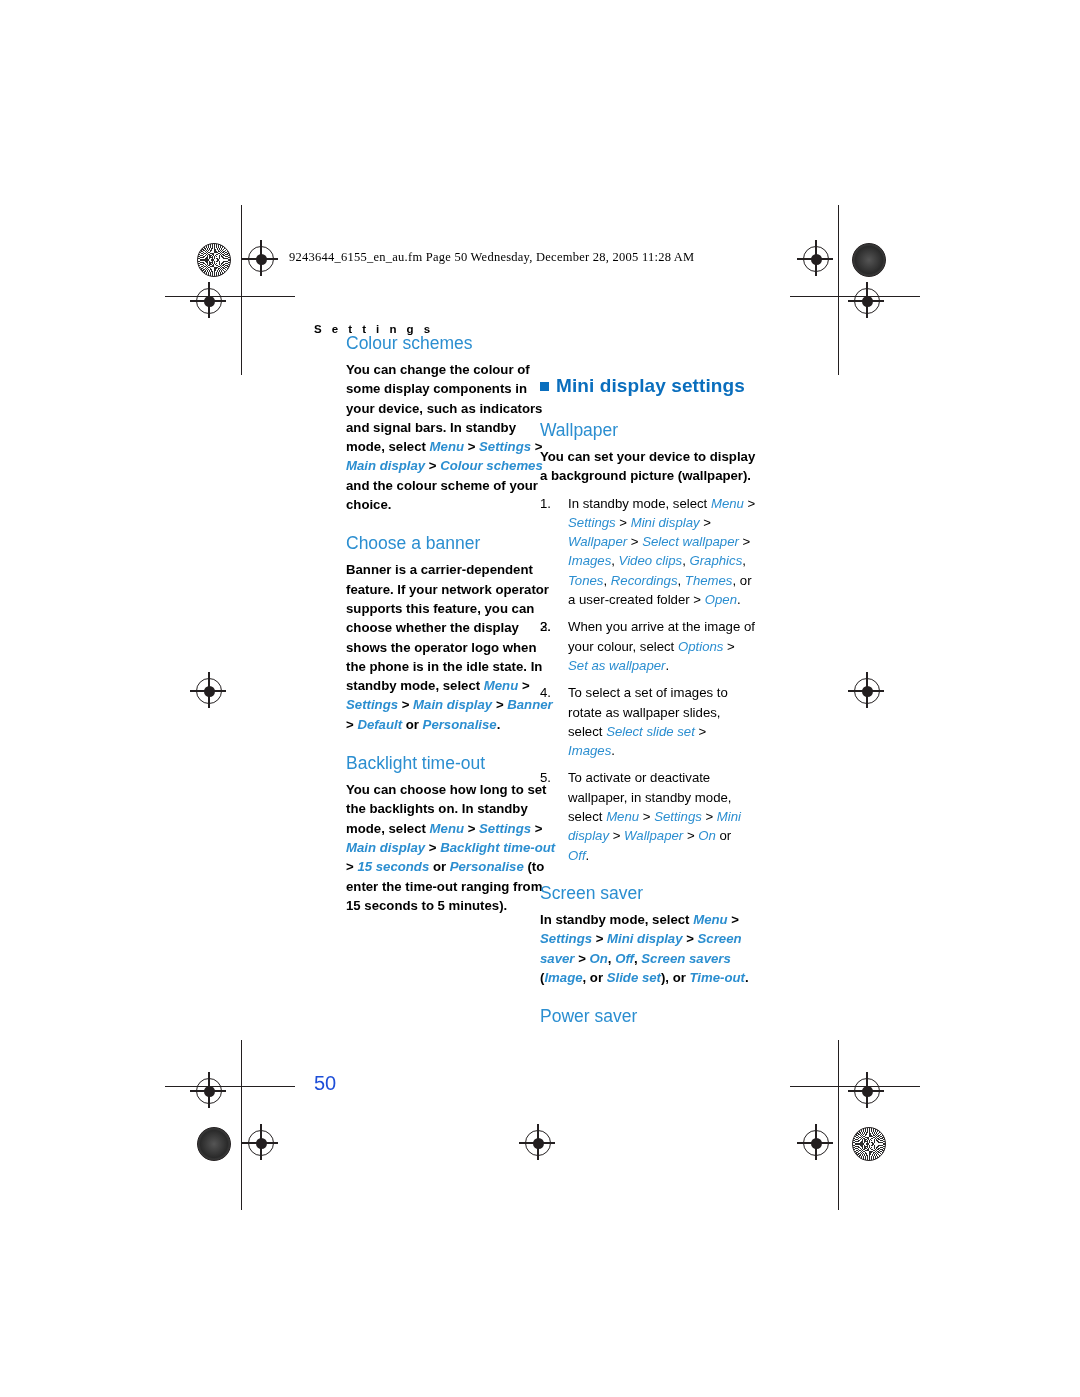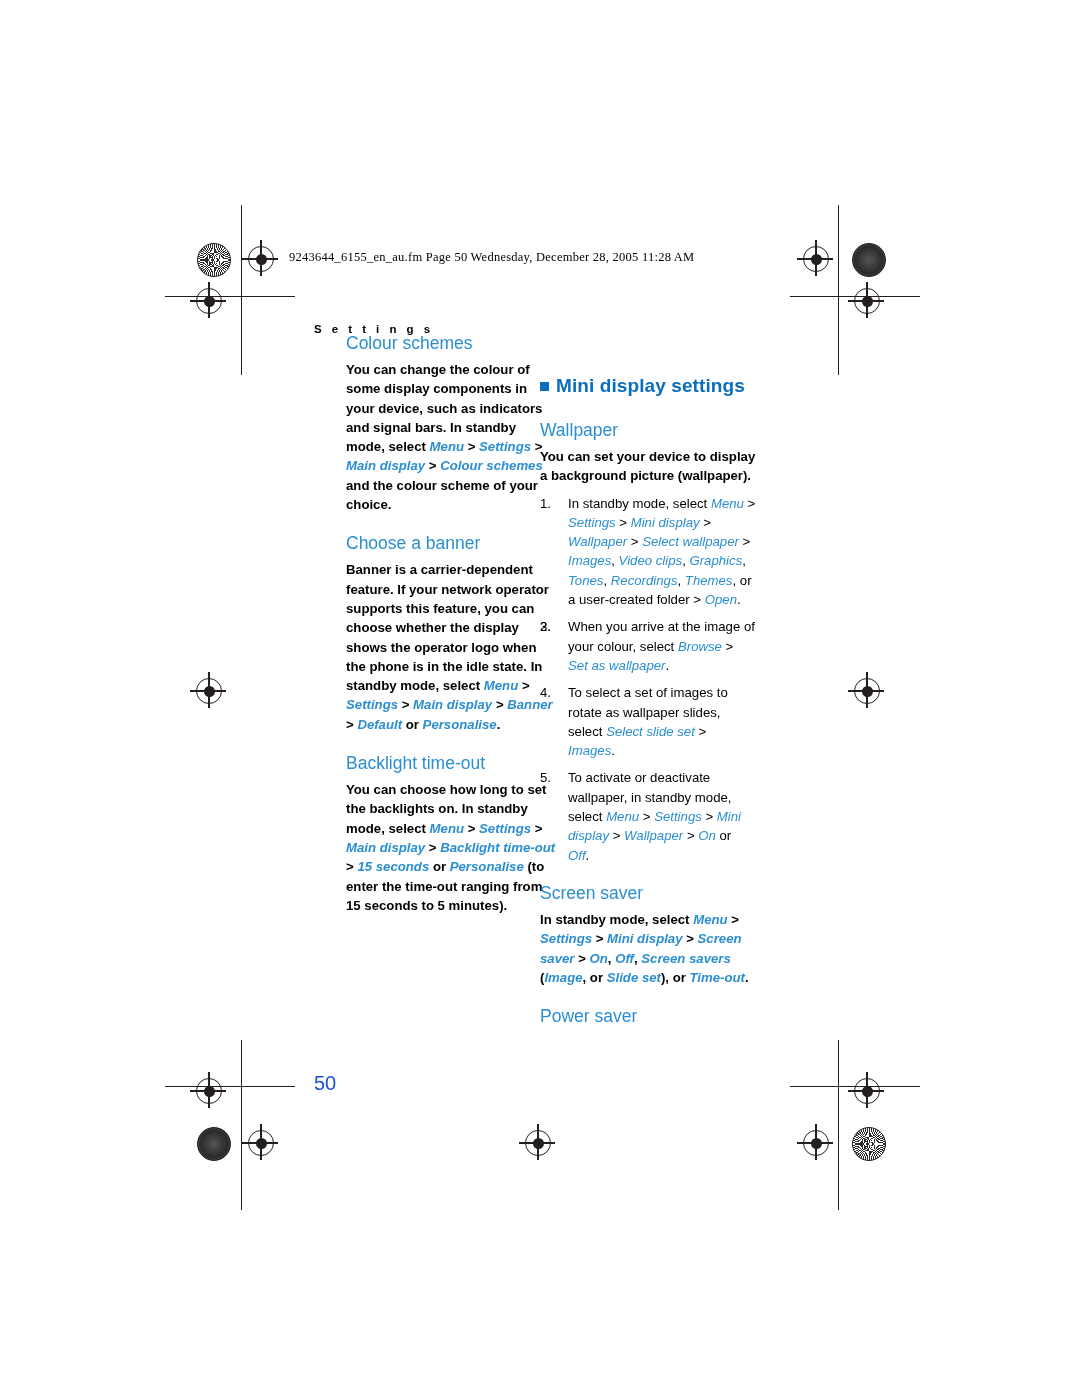--- a/index.html
+++ b/index.html
@@ -250,21 +250,21 @@
   <div style="height:8px"></div>
 
   <ol class="steps">
     <li>
       <span class="num">1.</span><span>In standby mode, select </span><span class="it">Menu</span><span class="blk"> &gt; </span><span class="it">Settings</span><span class="blk"> &gt; </span><span class="it">Mini display</span><span class="blk"> &gt; </span><span class="it">Wallpaper</span><span class="blk"> &gt; </span><span class="it">Select wallpaper</span><span class="blk"> &gt; </span><span class="it">Images</span><span class="blk">, </span><span class="it">Video clips</span><span class="blk">, </span><span class="it">Graphics</span><span class="blk">, </span><span class="it">Tones</span><span class="blk">, </span><span class="it">Recordings</span><span class="blk">, </span><span class="it">Themes</span><span>, or a user-created folder &gt; </span><span class="it">Open</span><span>.</span>
     </li>
     <li>
       <span class="num">2.</span>
     </li>
     <li>
-      <span class="num">3.</span><span>When you arrive at the image of your colour, select </span><span class="it">Browse</span><span class="blk"> &gt; </span><span class="it">Set as wallpaper</span><span>.</span>
+      <span class="num">3.</span><span>When you arrive at the image of your colour, select </span><span class="it">Options</span><span class="blk"> &gt; </span><span class="it">Set as wallpaper</span><span>.</span>
     </li>
     <li>
       <span class="num">4.</span><span>To select a set of images to rotate as wallpaper slides, select </span><span class="it">Select slide set</span><span class="blk"> &gt; </span><span class="it">Images</span><span>.</span>
     </li>
     <li>
       <span class="num">5.</span><span>To activate or deactivate wallpaper, in standby mode, select </span><span class="it">Menu</span><span class="blk"> &gt; </span><span class="it">Settings</span><span class="blk"> &gt; </span><span class="it">Mini display</span><span class="blk"> &gt; </span><span class="it">Wallpaper</span><span class="blk"> &gt; </span><span class="it">On</span><span class="blk"> or </span><span class="it">Off</span><span>.</span>
     </li>
   </ol>
 
   <div style="height:10px"></div>

